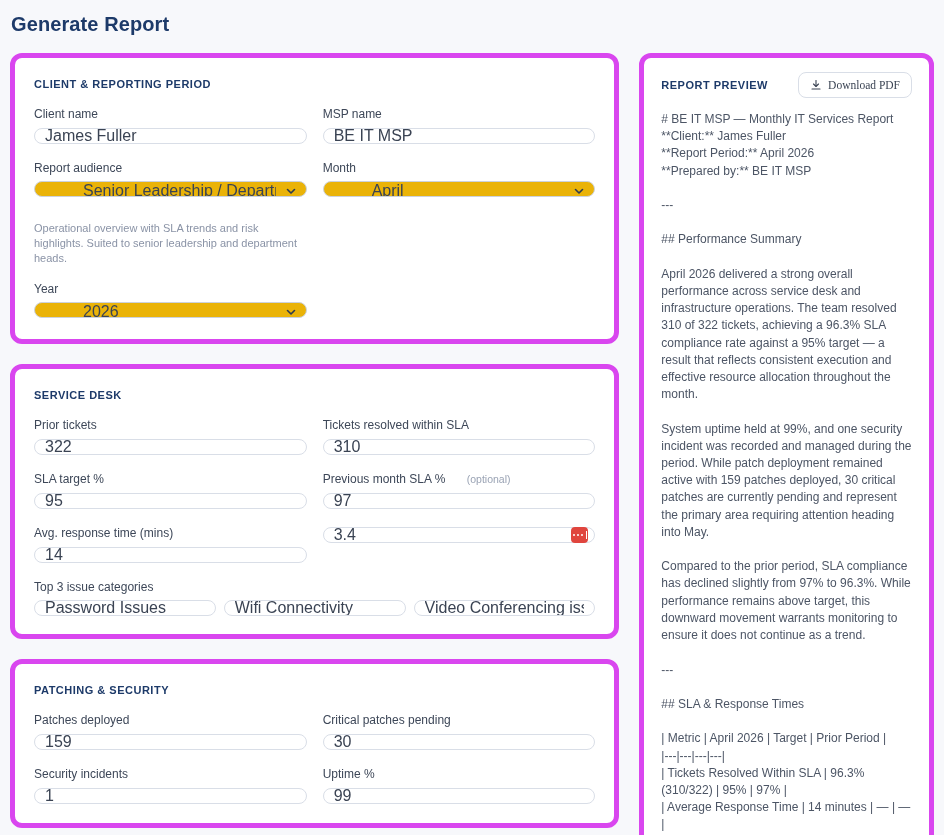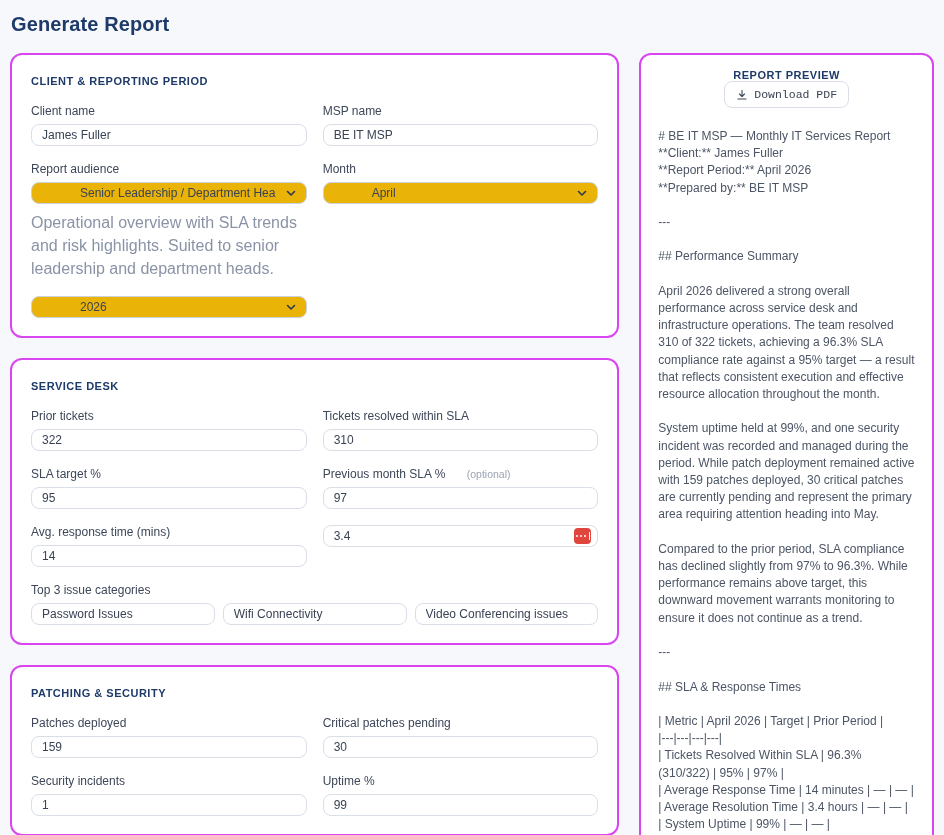--- a/index.html
+++ b/index.html
@@ -10,66 +10,66 @@
     color:#3a4353;
   }
   .page-title {
     font-size:20px; font-weight:700; color:#1d3a69;
     margin:13px 0 0 11px; letter-spacing:0.1px;
   }
   .layout { display:flex; align-items:flex-start; gap:20px; margin:17px 10px 0 10px; }
   .left-col { width:610px; display:flex; flex-direction:column; gap:20px; }
   .right-col { width:295px; }
   .card {
-    background:#ffffff; border:2px solid #d946ef; border-radius:12px;
+    background:#ffffff; border:5px solid #d946ef; border-radius:12px;
     padding:14px 19px 18px 19px;
   }
   .section-heading {
     font-size:11px; font-weight:700; letter-spacing:0.5px;
     color:#1d3a69; text-transform:uppercase; margin:6px 0 17px 0;
   }
   .grid-2 { display:grid; grid-template-columns:1fr 1fr; column-gap:16px; row-gap:16px;gap:16px; }
   .field label, .field .label-row {
     display:block; font-size:12px; color:#3d4758; margin-bottom:6px;
   }
   .optional-note { color:#9aa3b4; font-size:10.5px;padding-left:18px; }
   .control {
-    width:100%; height:22px; border:1px solid #d9dee7; border-radius:8px;
+    width:100%; height:16px; border:1px solid #d9dee7; border-radius:8px;
     font-family:"Liberation Sans", sans-serif;
-    font-size:12px; color:#3a4353; padding:0 10px; background:#fff; outline:none;
+    font-size:16px; color:#3a4353; padding:0 10px; background:#fff; outline:none;
   }
   .select-wrap { position:relative; }
   select.control {
     background:#eab308; border-color:#ccd2dc; appearance:none;
     -webkit-appearance:none; padding-right:30px; width:100%;padding-left:48px;
   }
   .select-wrap .chev {
     position:absolute; right:10px; top:50%; transform:translateY(-50%);
     pointer-events:none; display:flex;
   }
-  .help-text { font-size:16px; line-height:23px; color:#8a93a6; margin-top:7px; }
+  .help-text { font-size:11px; line-height:15px; color:#8a93a6; margin-top:21px; }
   .input-wrap { position:relative; }
   .lt-badge {
     position:absolute; right:7px; top:50%; transform:translateY(-50%);
     width:17px; height:16px; background:#e0453e; border-radius:4px;
     display:flex; align-items:center; justify-content:center; gap:1.5px;
     cursor:pointer; border:none;
   }
   .lt-badge .dot { width:2.5px; height:2.5px; border-radius:50%; background:#fff; }
   .lt-badge .bar { width:1.5px; height:8px; background:#fff; margin-left:1px; }
   .cat-grid { display:grid; grid-template-columns:1fr 1fr 1fr; column-gap:8px;border-radius:10px; }
   .full-row { grid-column:1 / span 2; }
 
   .preview-card { padding:14px 17px 20px 17px; }
-  .preview-header { display:flex; align-items:center; justify-content:space-between; margin-bottom:20px;flex-direction:column; }
+  .preview-header { display:flex; align-items:center; justify-content:space-between; margin-bottom:13px; }
   .preview-header .section-heading { margin:0; }
   .download-btn {
     display:flex; align-items:center; gap:6px; background:#fff;
     border:1px solid #d9dee7; border-radius:8px; padding:6px 11px;
-    font-family:Liberation Mono, monospace;
+    font-family:Liberation Serif, serif;
     font-size:11.5px; color:#3a4353; cursor:pointer;
   }
   .preview-body {
     white-space:pre-wrap; word-wrap:break-word;
     font-size:12px; line-height:17.2px; color:#4c5565;
   }
 </style>
 </head>
 <body>
 
@@ -113,20 +113,21 @@
             </select>
             <span class="chev">
               <svg width="12" height="12" viewBox="0 0 24 24" fill="none" stroke="#2c3a4f" stroke-width="3.2" stroke-linecap="round" stroke-linejoin="round">
                   <path d="M5 9l7 7 7-7"></path>
                 </svg>
             </span>
           </div>
         </div>
 
         <div class="field">
+          <label>Year</label>
           <div class="select-wrap">
             <select class="control">
               <option>2026</option>
             </select>
             <span class="chev">
               <svg width="12" height="12" viewBox="0 0 24 24" fill="none" stroke="#2c3a4f" stroke-width="3.2" stroke-linecap="round" stroke-linejoin="round">
                   <path d="M5 9l7 7 7-7"></path>
                 </svg>
             </span>
           </div>

